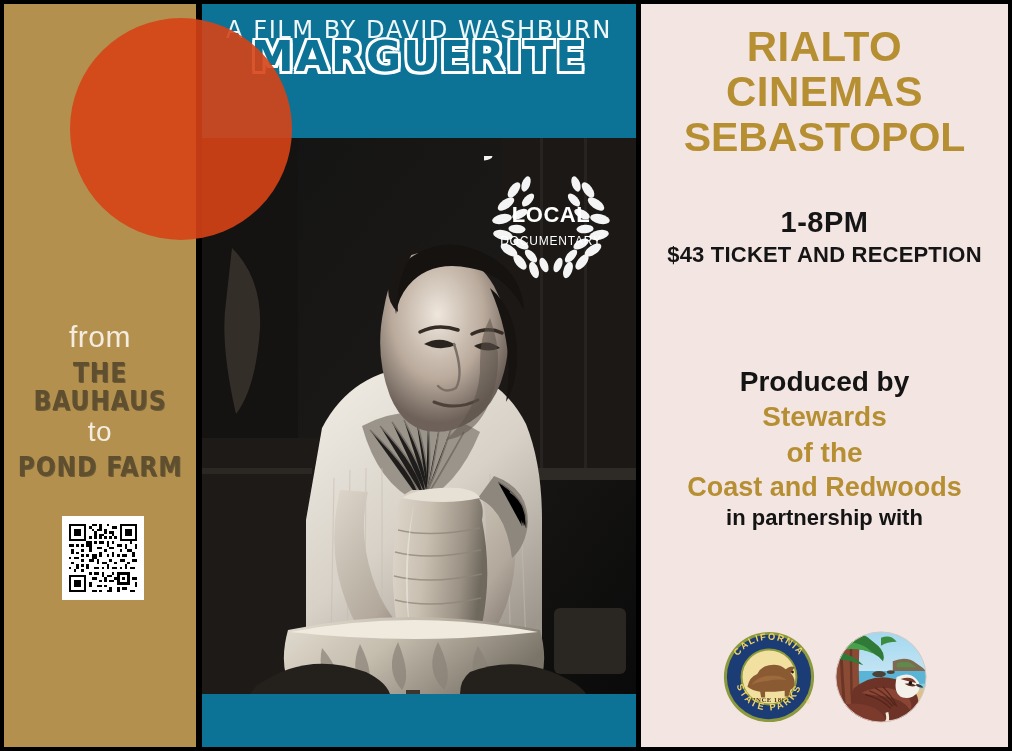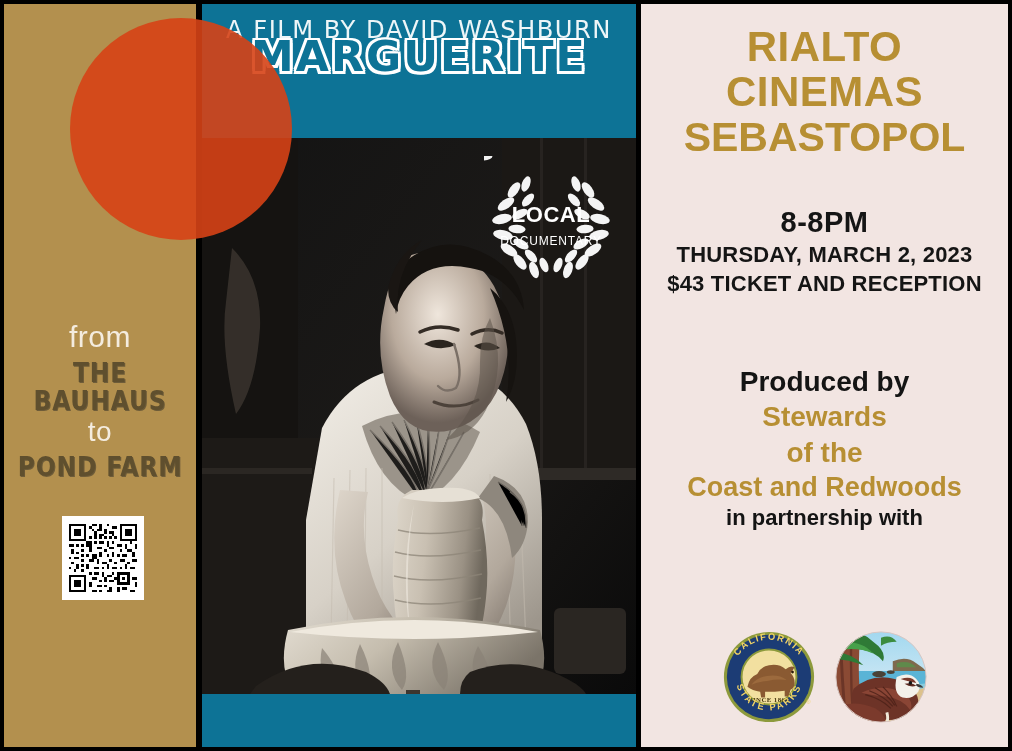--- a/index.html
+++ b/index.html
@@ -526,22 +526,21 @@
 
   <div class="right-panel">
 
     <div class="venue">
       <span class="l1">RIALTO</span>
       <span class="l2">CINEMAS</span>
       <span class="l3">SEBASTOPOL</span>
     </div>
 
     <div class="showtime">
-      <span class="big">8-8PM</span>
-      <span class="row">THURSDAY, MARCH 2, 2023</span>
+      <span class="big">1-8PM</span>
       <span class="row">$43 TICKET AND RECEPTION</span>
     </div>
 
     <div class="produced">
       <span class="pb-dark">Produced by</span>
       <span class="pb-gold">Stewards</span>
       <span class="pb-gold">of the</span>
       <span class="pb-gold wide">Coast and Redwoods</span>
       <span class="pb-dark small">in partnership with</span>
     </div>

